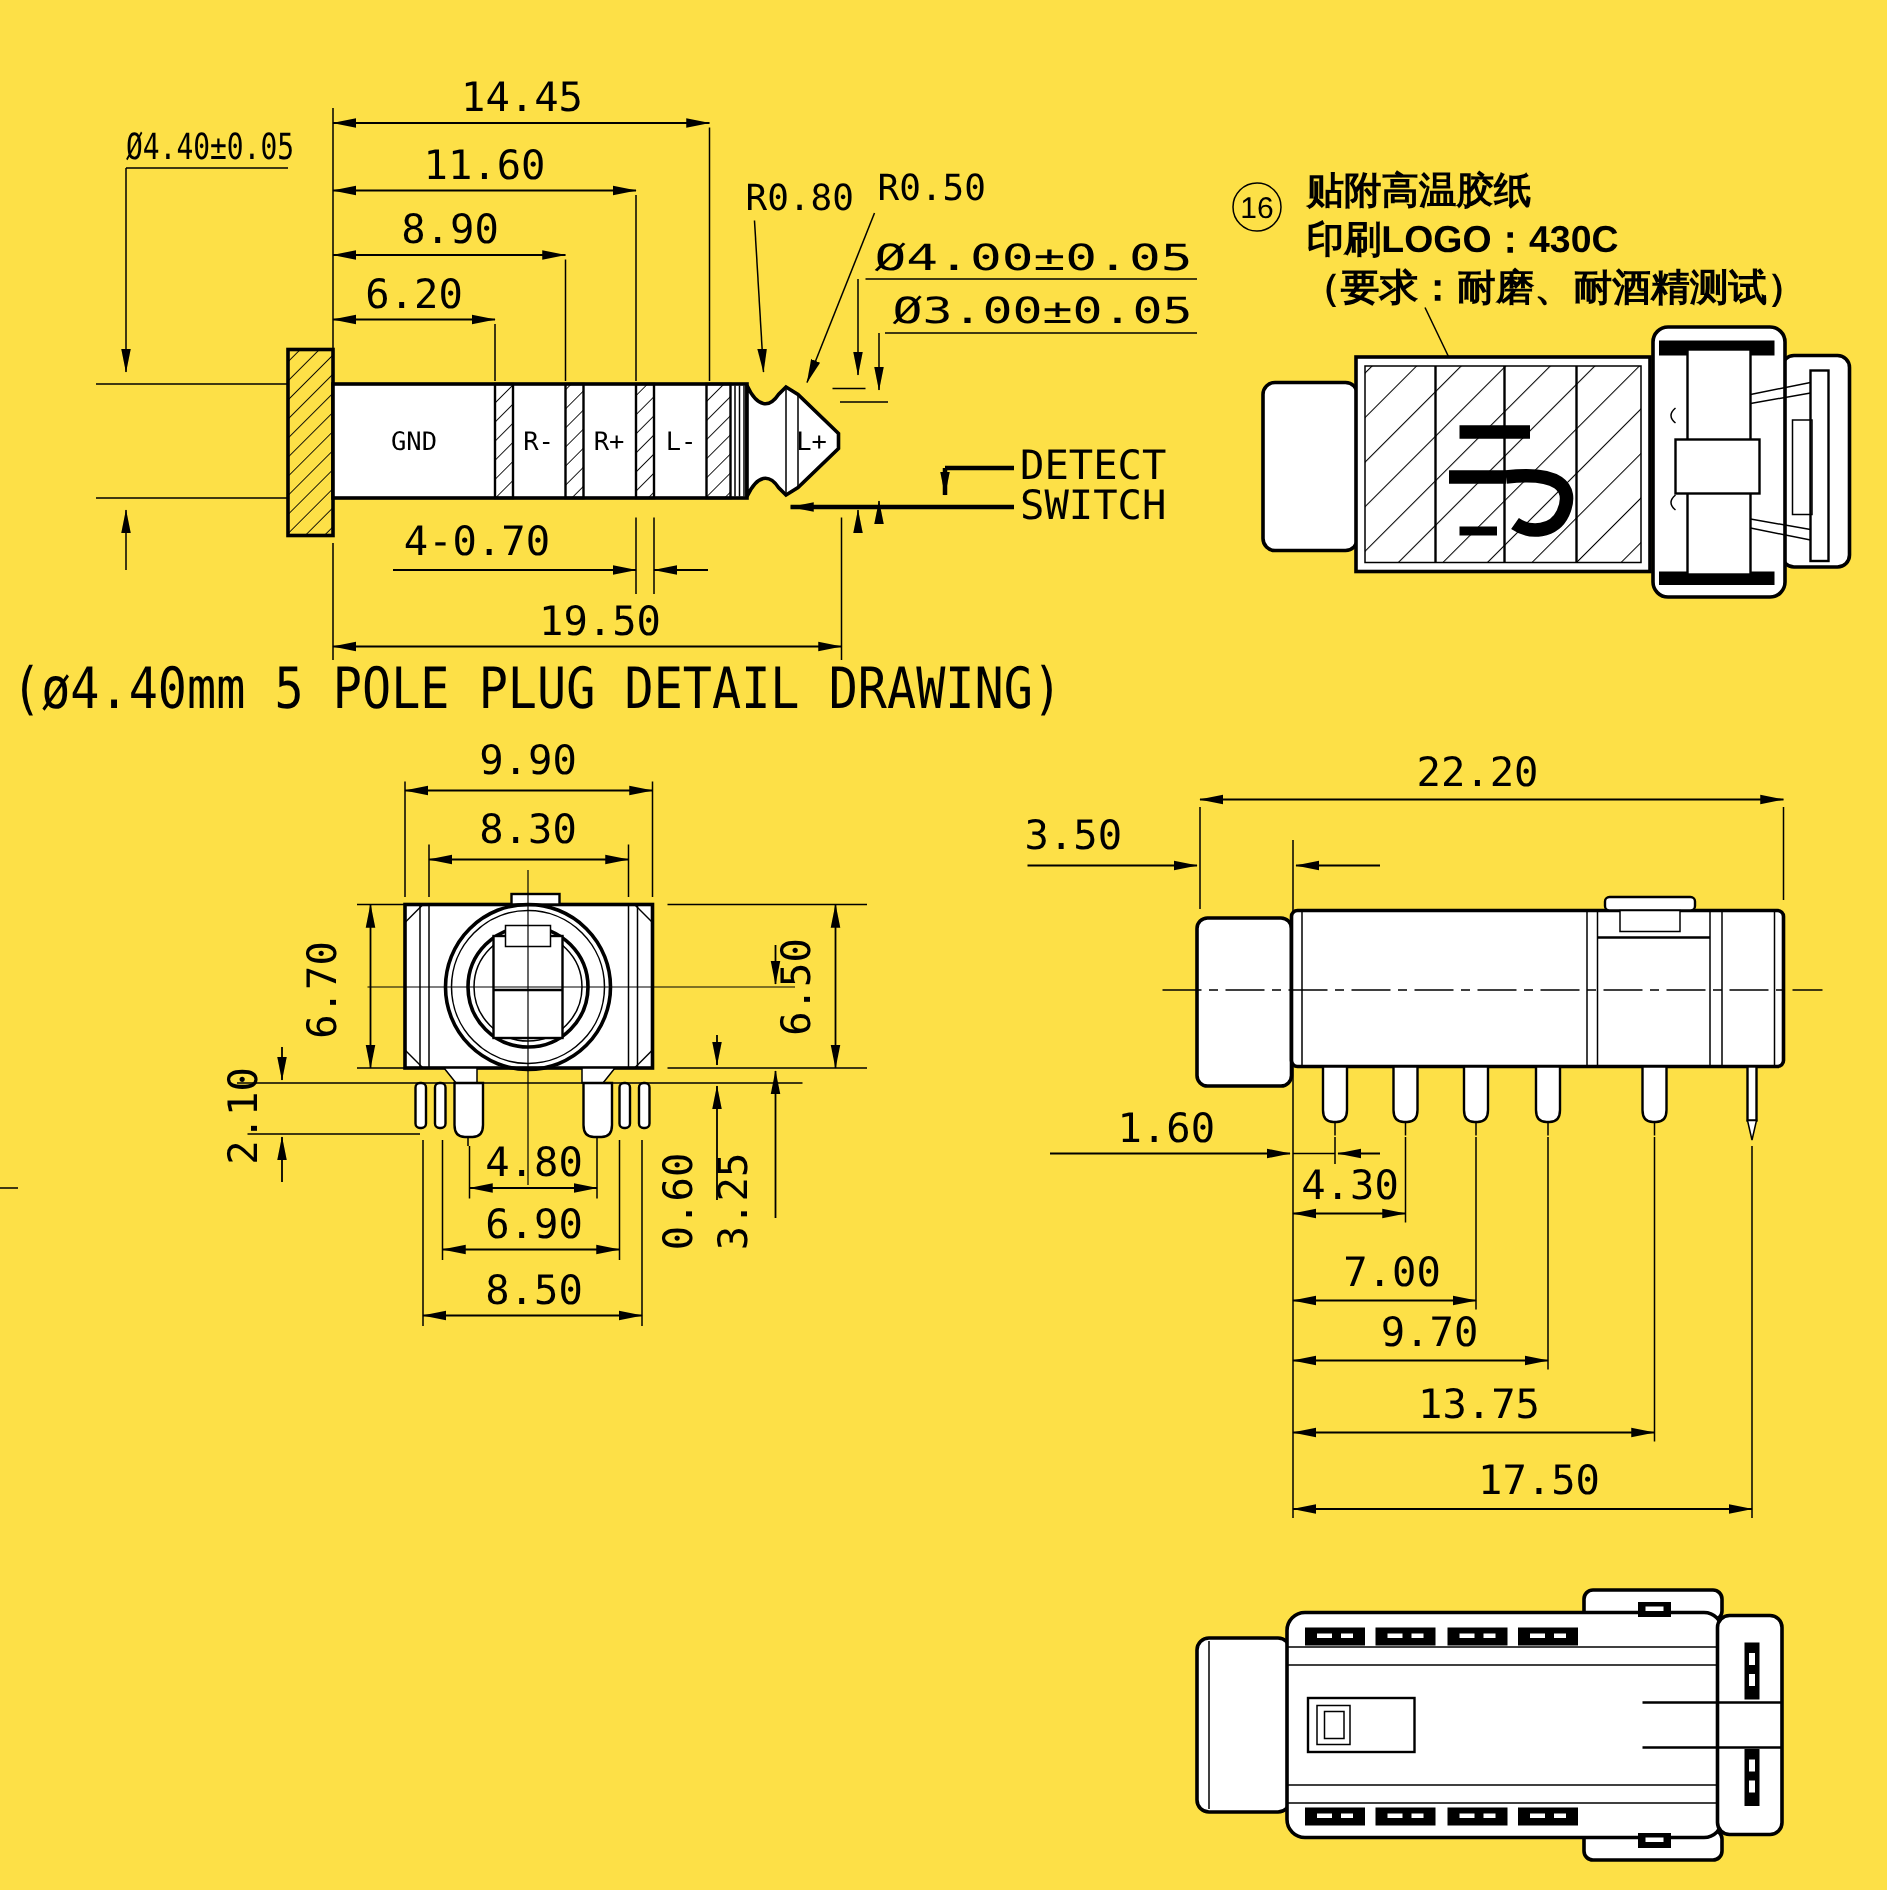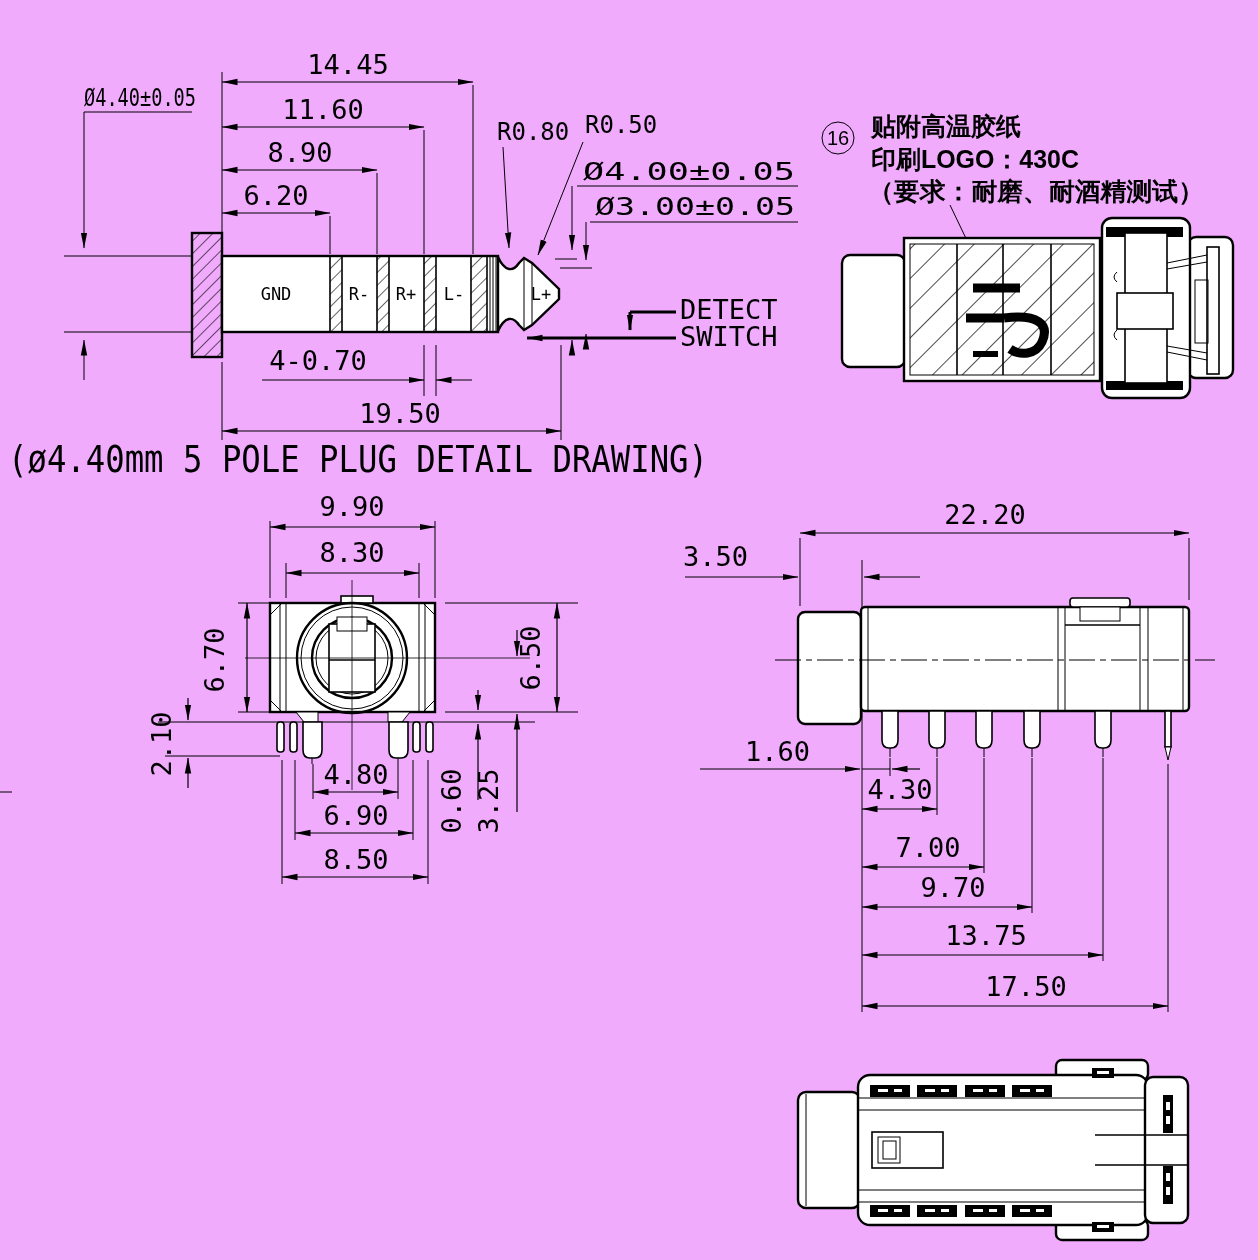--- a/index.html
+++ b/index.html
@@ -1,16 +1,16 @@
 <!DOCTYPE html>
 <html><head>
 <meta charset="utf-8">
 <style>
   html,body{margin:0;padding:0;background:#ffffff;}
-  .stage{width:1258px;height:1260px;position:relative;background:#f0abfc;overflow:hidden;}
+  .stage{width:1258px;height:1260px;position:relative;background:#fde047;overflow:hidden;}
   svg{display:block;}
   svg line, svg path, svg rect, svg circle, svg ellipse, svg polygon{stroke:#000;fill:none;}
   .ol{stroke-width:2.4;}          
   .ml{stroke-width:1.6;}          
   .tl{stroke-width:1;}            
   .dl{stroke-width:1.2;}          
   .thk{stroke-width:3;}           
   .fw{fill:#fff;}
   .fh8{fill:url(#h8);}
   .fh20{fill:url(#h20);}

